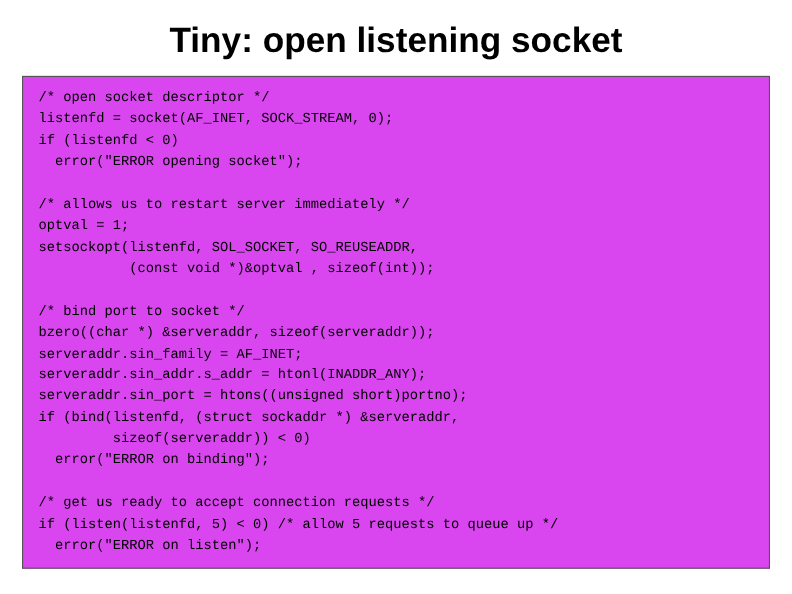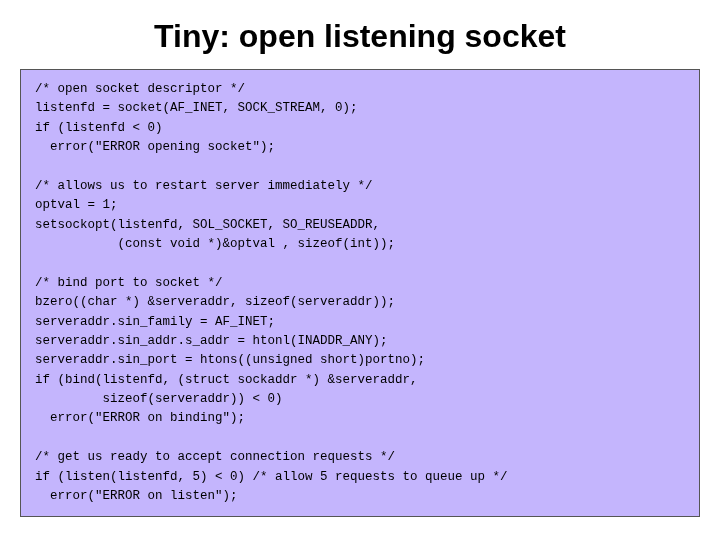--- a/index.html
+++ b/index.html
@@ -31,21 +31,21 @@
       font-weight: bold;
       color: #000000;
       margin-bottom: 14px;
       align-self: center;
     }
 
     .code-box {
       border: 1px solid #555555;
       width: 680px;
       padding: 10px 14px 10px 14px;
-      background: #c4b5fd;
+      background: #d946ef;
       flex: 1;
       position: relative;
     }
 
     pre.code {
       font-family: 'Courier New', Courier, monospace;
       font-size: 12.5px;
       line-height: 1.55;
       color: #000000;
       white-space: pre;

